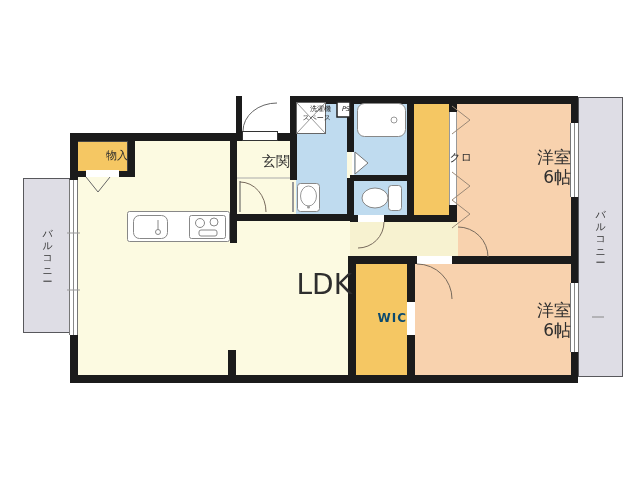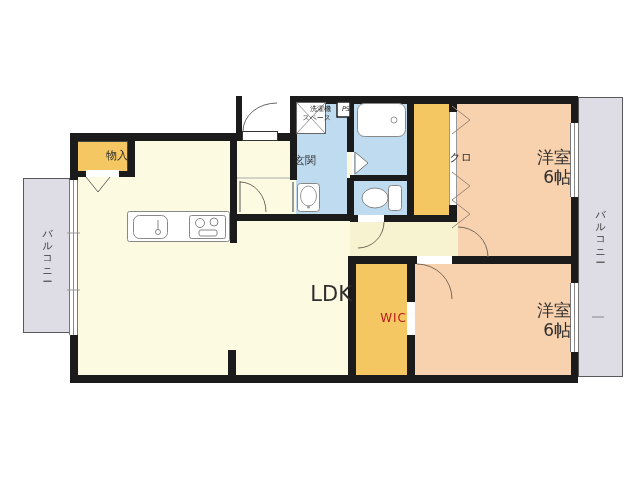--- a/index.html
+++ b/index.html
@@ -128,35 +128,35 @@
 
     <line x1="237" y1="178" x2="290" y2="178" stroke="#aaa"></line>
 
     <line x1="67" y1="233" x2="80" y2="233" stroke="#999"></line>
     <line x1="67" y1="290" x2="80" y2="290" stroke="#999"></line>
     <line x1="592" y1="317" x2="604" y2="317" stroke="#888"></line>
   </svg>
 
 
   <div class="lbl" style="left:75px;top:148px;width:53px;font-size:11px;font-weight:normal;">物入</div>
-  <div class="lbl" style="left:237px;top:153px;width:53px;font-size:11px;padding-left:26px;">玄関</div>
+  <div class="lbl" style="left:237px;top:153px;width:53px;font-size:14px;">玄関</div>
   <div class="lbl" style="left:291px;top:105px;width:40px;font-size:7px;line-height:9px;color:#222;">
     <div>洗濯機</div>
     <div>スペース</div>
   </div>
   <div class="lbl" style="left:337px;top:105px;width:13px;font-size:6.5px;color:#222;font-style:italic;">PS</div>
   <div class="lbl" style="left:414px;top:150px;width:35px;font-size:11px;margin-left:23px;">クロ</div>
   <div class="lbl" style="left:456px;top:147px;width:115px;font-size:17px;line-height:20px;">
     <div>洋室</div>
     <div>6帖</div>
   </div>
   <div class="lbl" style="left:415px;top:300px;width:156px;font-size:17px;line-height:20px;">
     <div>洋室</div>
     <div>6帖</div>
   </div>
-  <div class="lbl" style="left:356px;top:311px;width:51px;font-size:12px;letter-spacing:1px;color:#b91c1c;">WIC</div>
-  <div class="lbl" style="left:78px;top:272px;width:274px;font-size:21px;line-height:25px;margin-top:10px;">
+  <div class="lbl" style="left:356px;top:311px;width:51px;font-size:12px;letter-spacing:1px;color:#0c4a6e;font-weight:bold;">WIC</div>
+  <div class="lbl" style="left:78px;top:272px;width:274px;font-size:28px;line-height:25px;">
     <div>LDK</div>
   </div>
   <div class="lbl vert" style="left:40px;top:222px;font-size:10px;color:#333;">バルコニー</div>
   <div class="lbl vert" style="left:593px;top:203px;font-size:10px;color:#333;">バルコニー</div>
 
 </div>
 
 </body></html>

